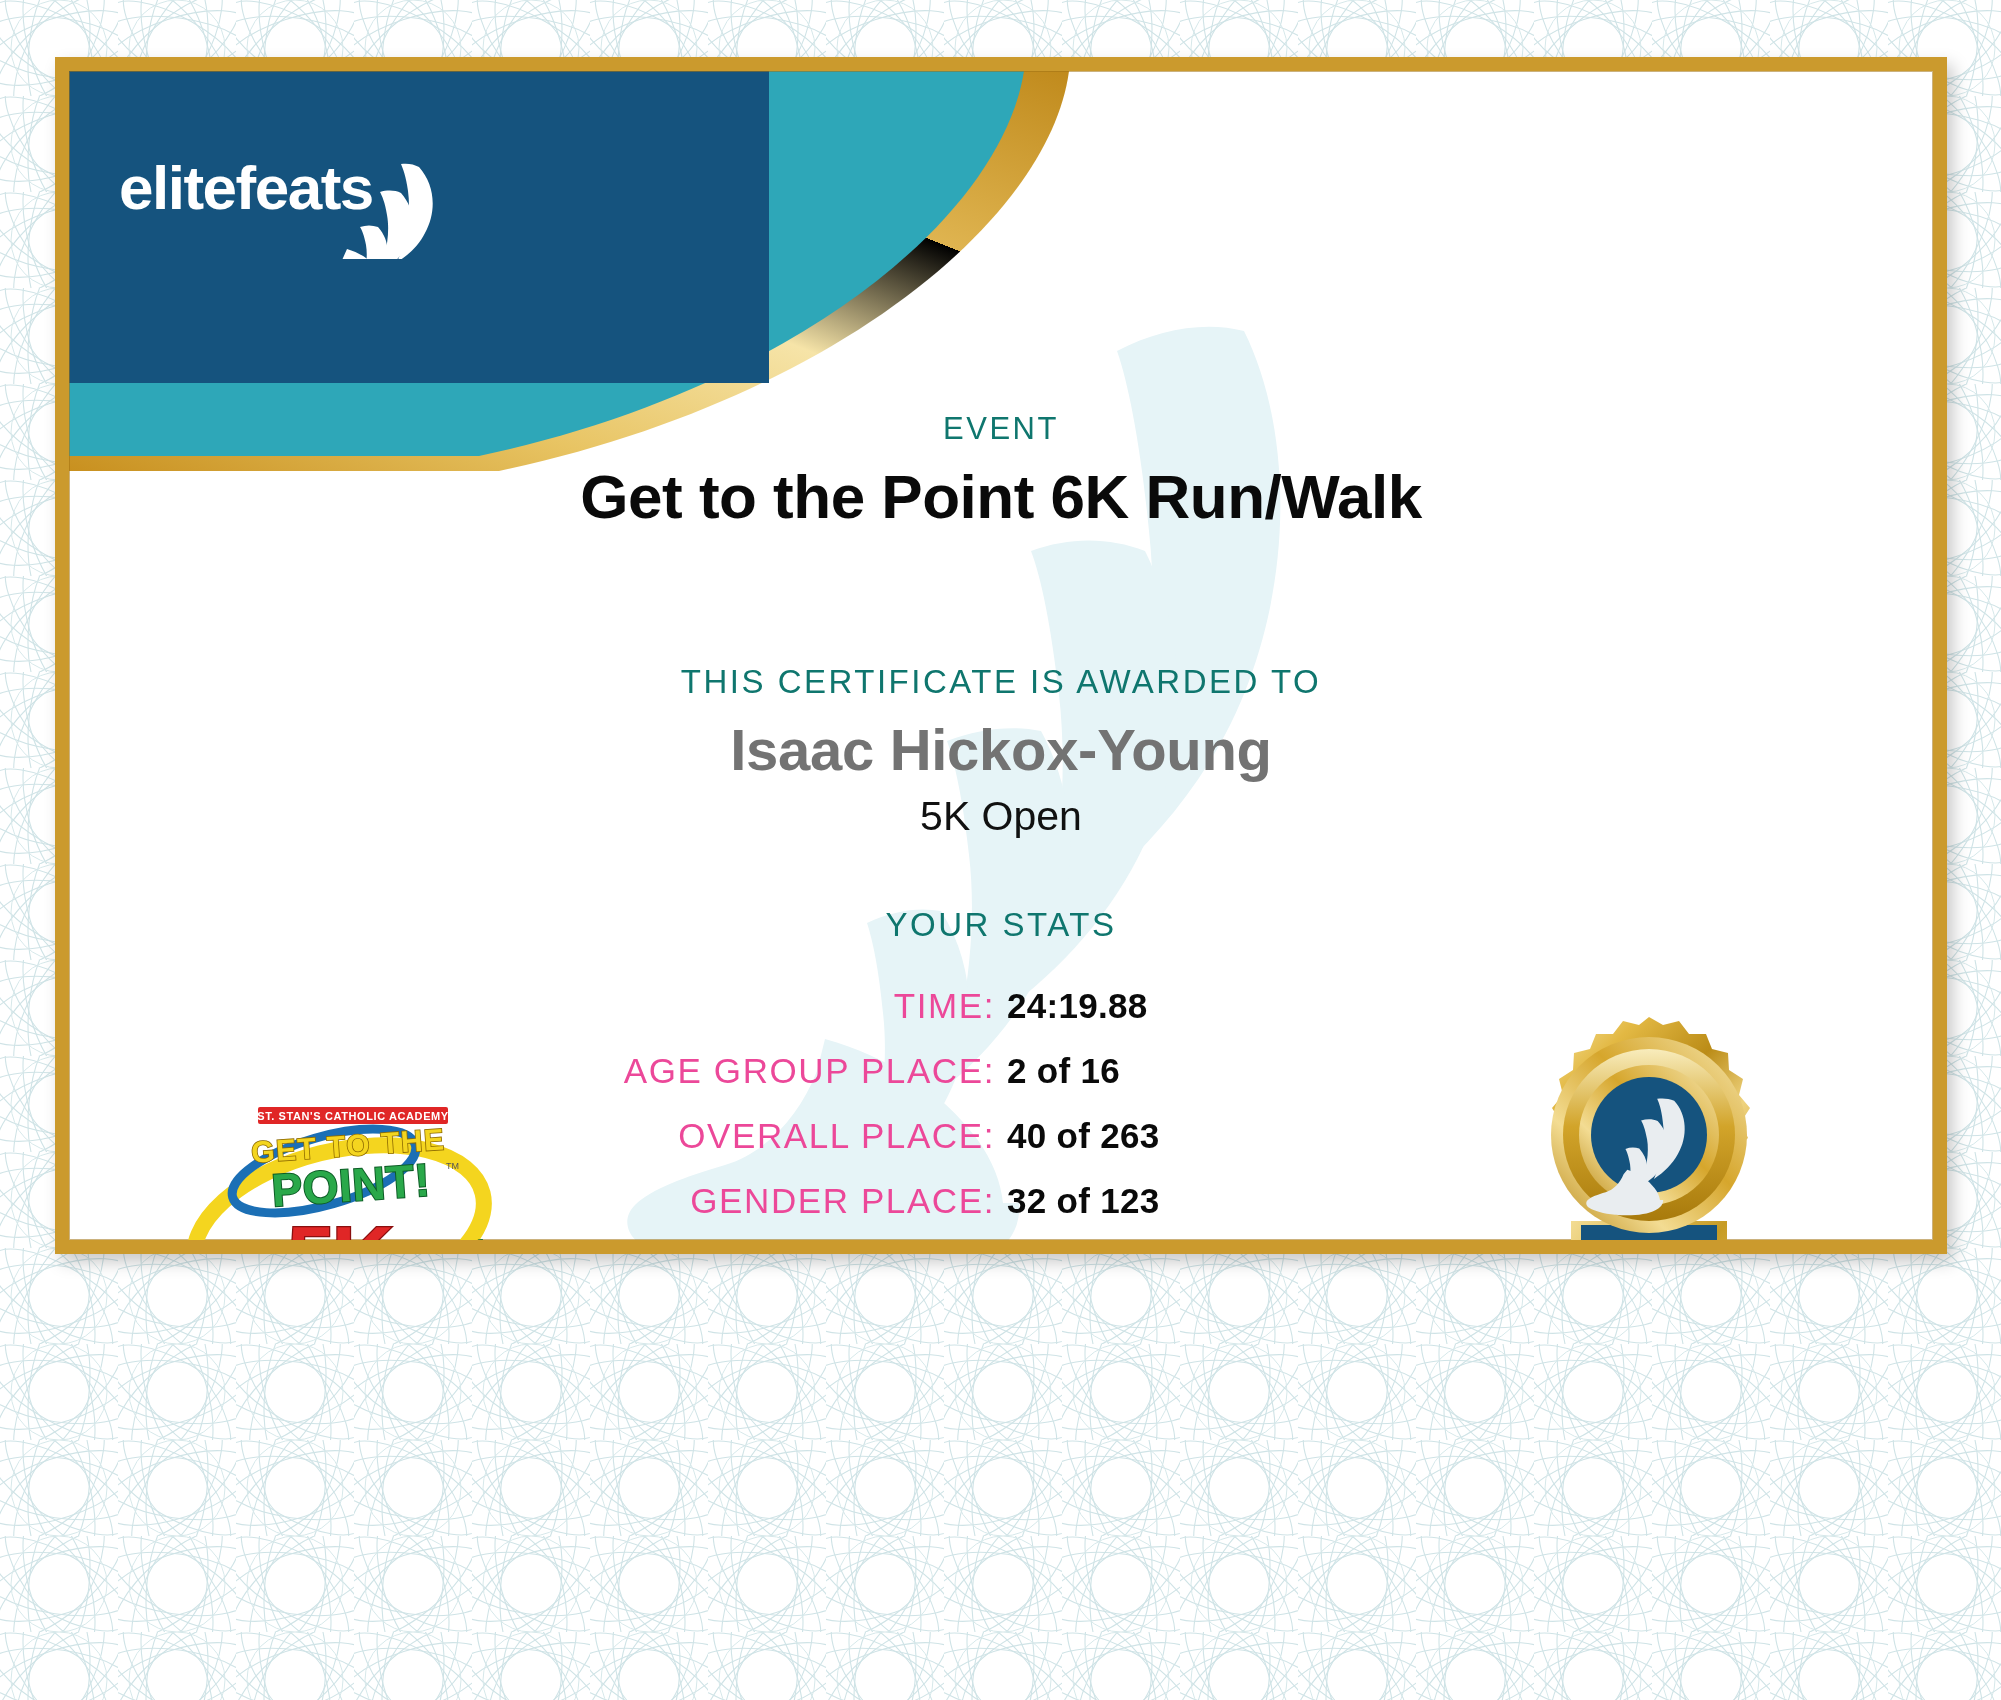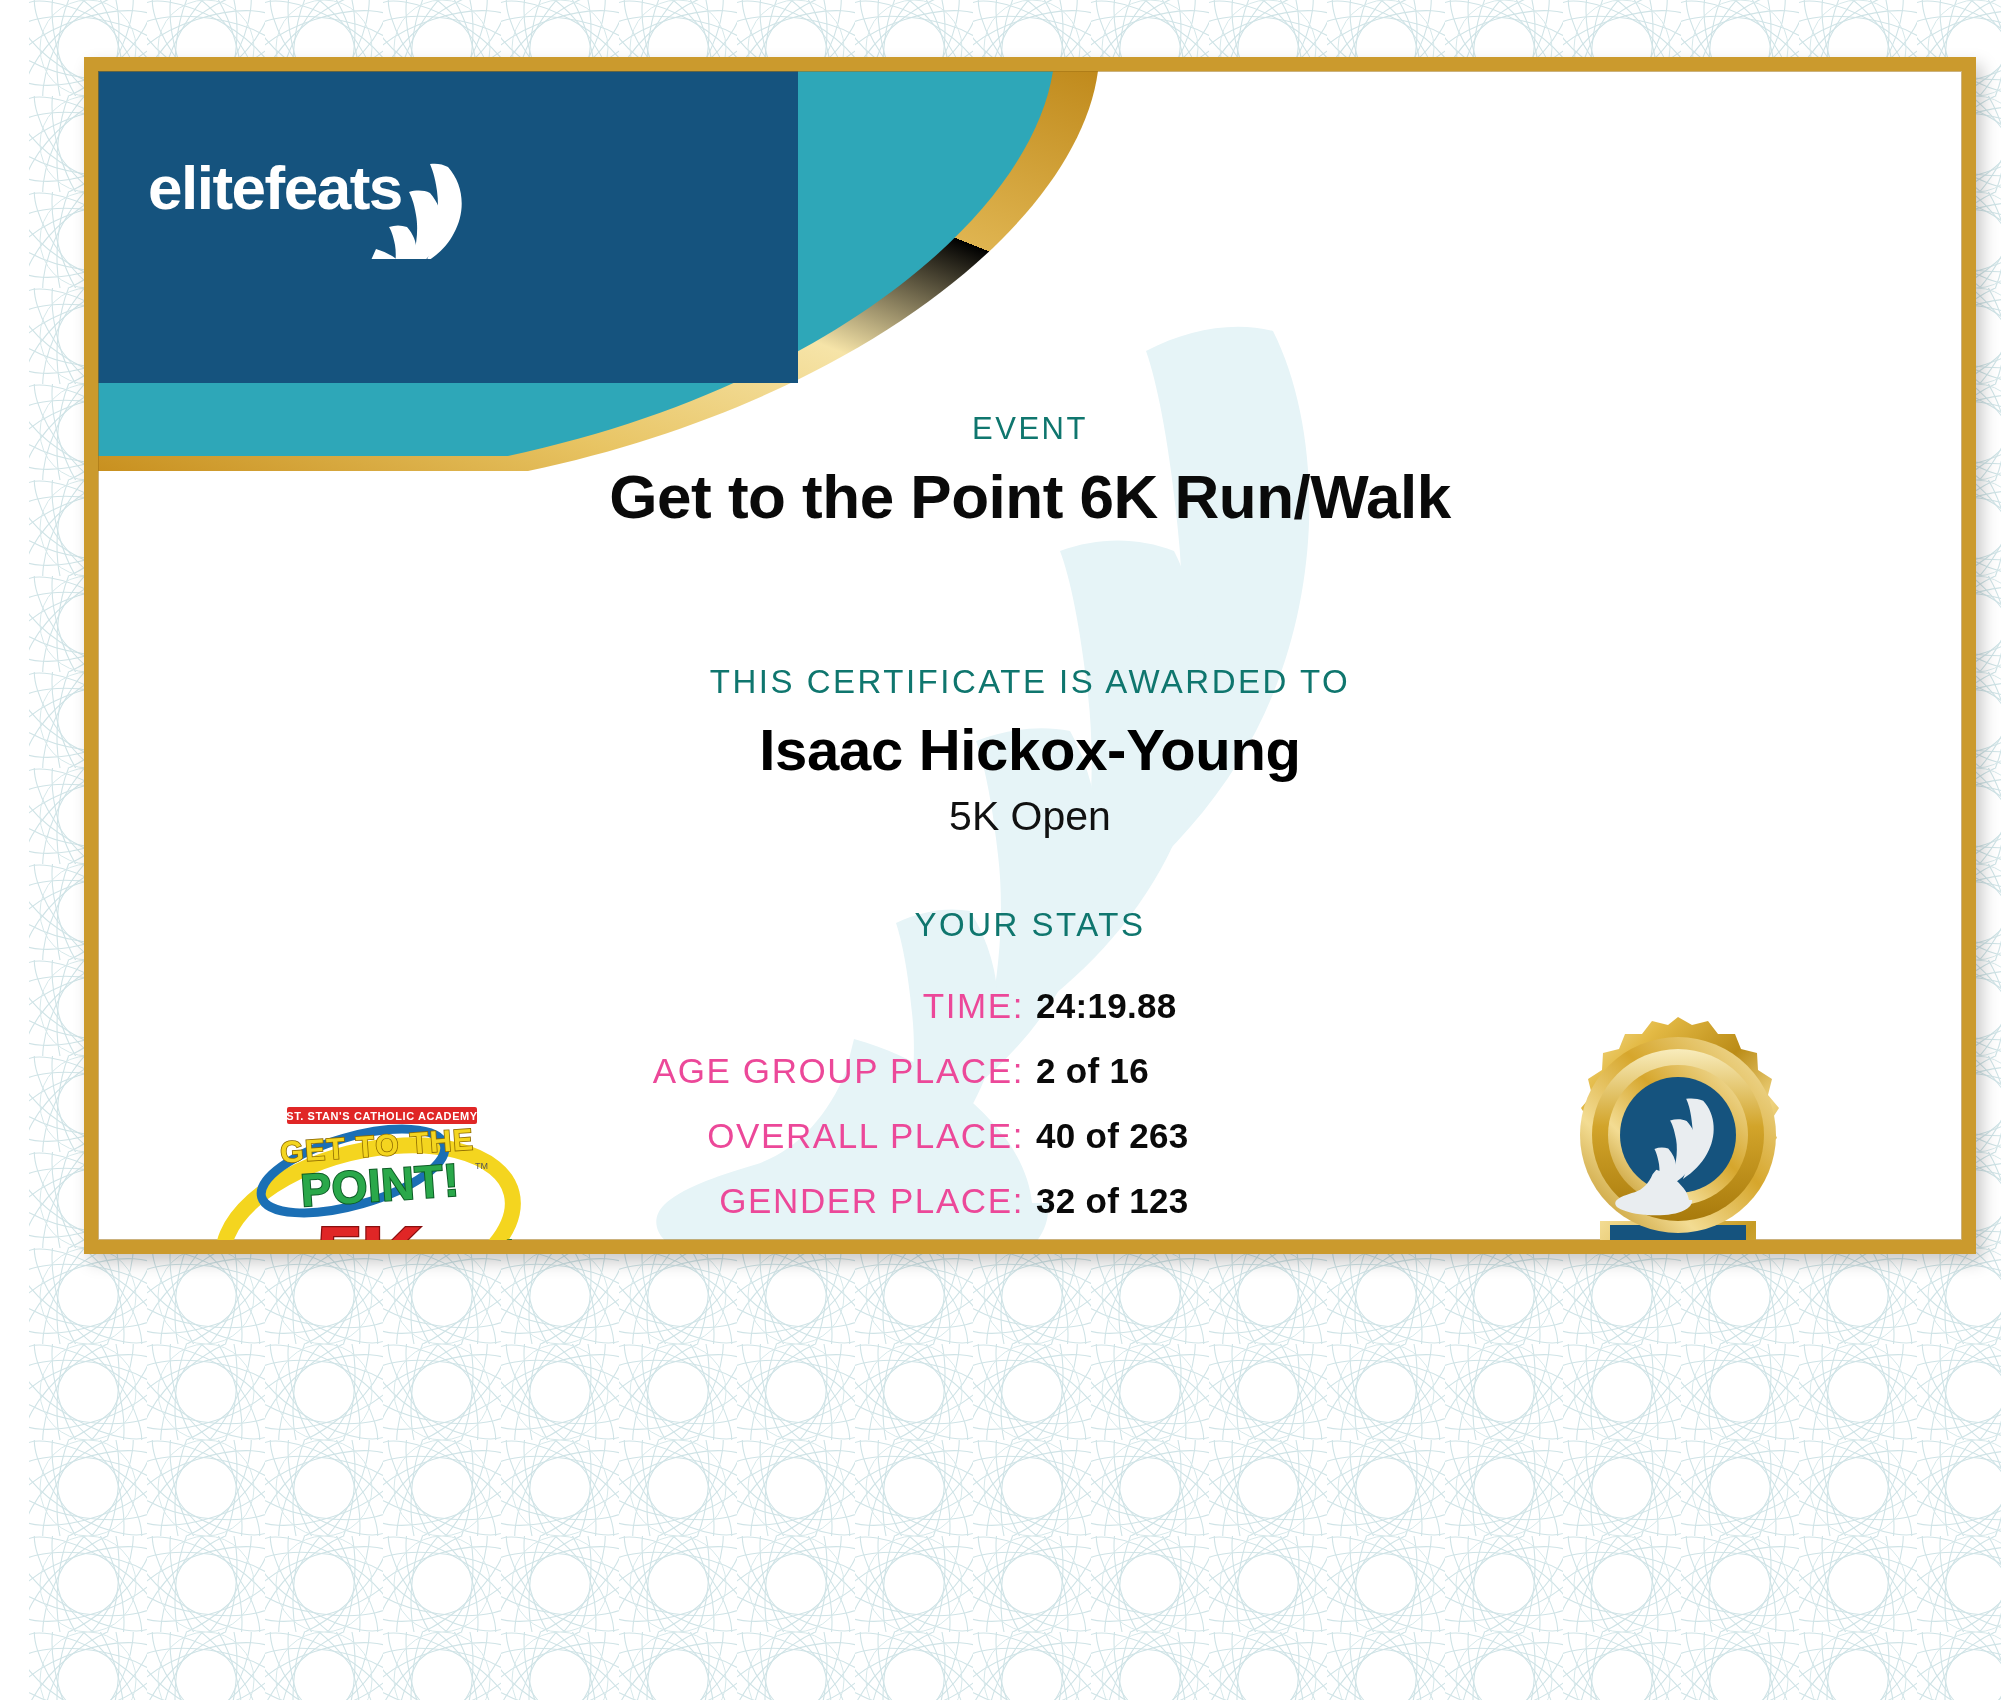--- a/index.html
+++ b/index.html
@@ -14,21 +14,20 @@
     overflow: hidden;
     position: relative;
   }
 
   
   #page {
     position: absolute;
     inset: 0;
     background: #ffffff;
     overflow: hidden;
-    margin-left: 29px;
   }
   #guilloche {
     position: absolute;
     inset: 0;
     width: 2001px;
     height: 1700px;
   }
 
   
   #certificate {
@@ -116,21 +115,21 @@
   }
 
   #awarded-label {
     top: 592px;
     font-size: 33px;
   }
   #recipient-name {
     top: 645px;
     font-size: 58px;
     font-weight: 700;
-    color: #000000;
+    color: #737373;
     letter-spacing: -0.3px;
   }
   #recipient-division {
     top: 722px;
     font-size: 41px;
     font-weight: 400;
     color: #111111;
   }
 
   #stats-label {

